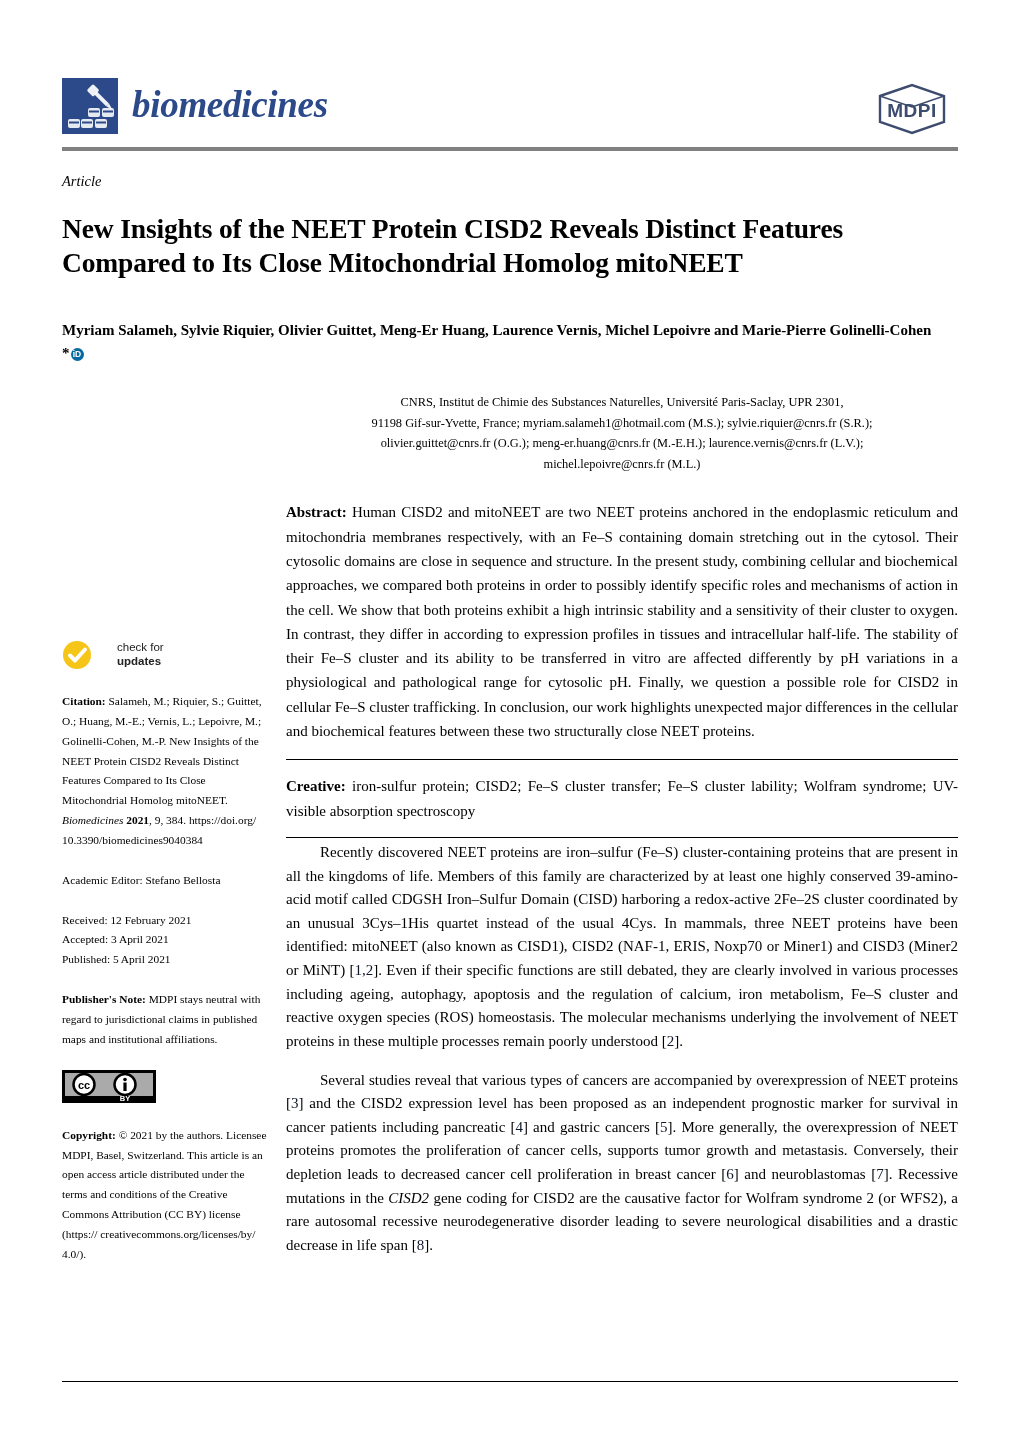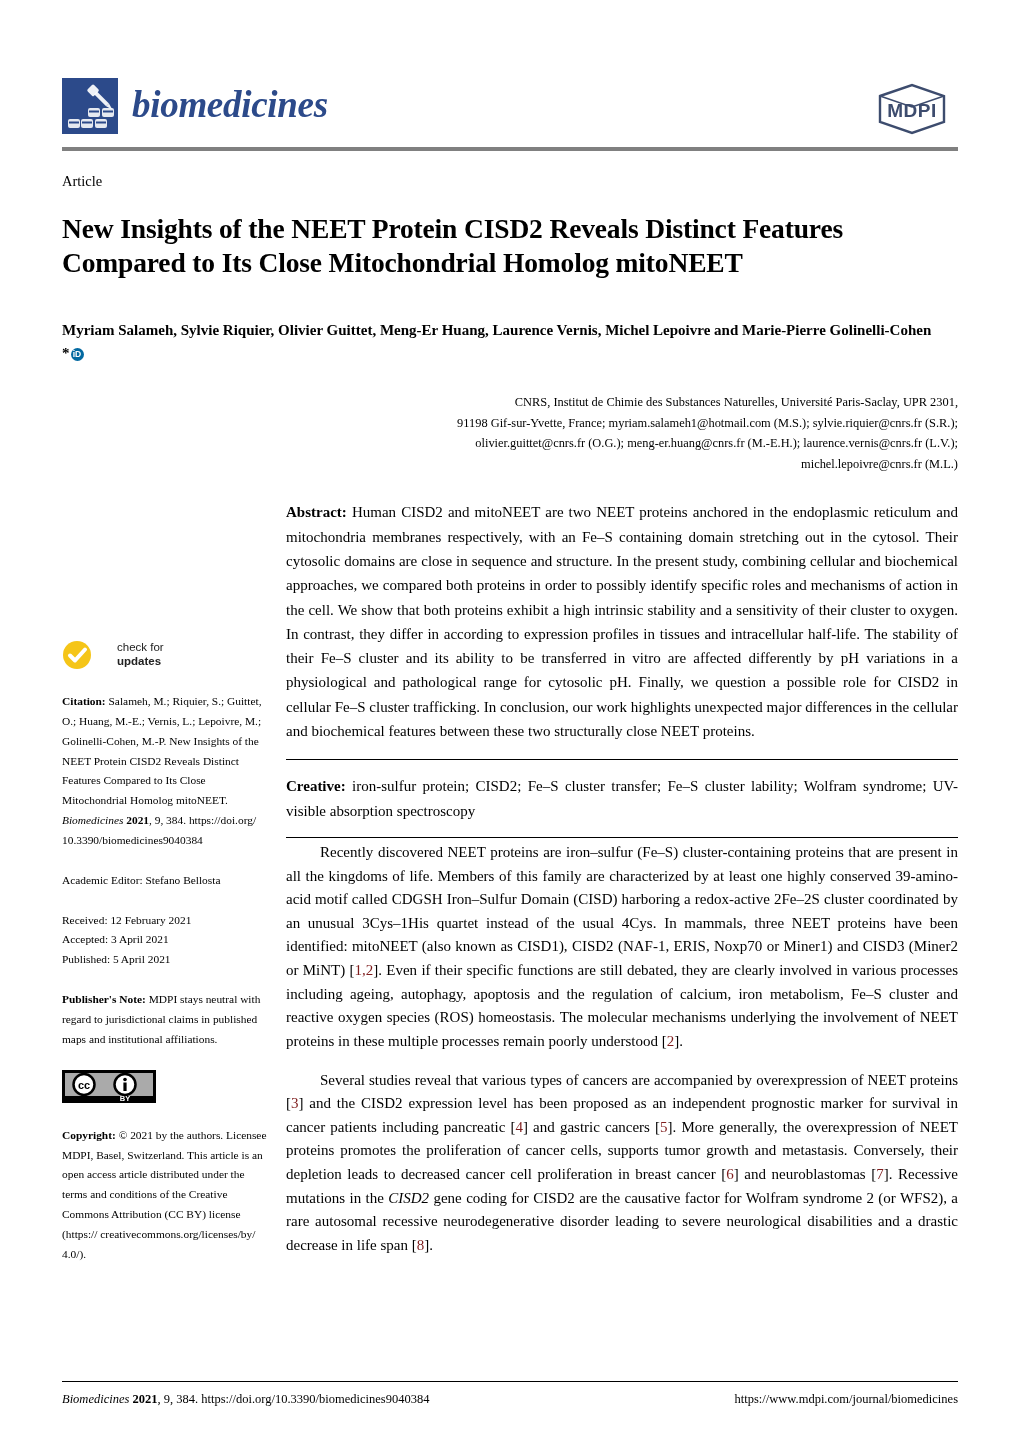--- a/index.html
+++ b/index.html
@@ -72,20 +72,21 @@
     width: 896px;
     height: 4px;
     background: #808080;
   }
 
   
   .article-kicker {
     position: absolute;
     left: 62px;
     top: 173px;
+    font-style: italic;
     font-size: 14.5px;
     color: #000;
   }
   .article-title {
     position: absolute;
     left: 62px;
     top: 194px;
     width: 880px;
     font-size: 27.5px;
     font-weight: bold;
@@ -122,21 +123,21 @@
   
   .col-right {
     position: absolute;
     left: 286px;
     top: 392px;
     width: 672px;
   }
   .affiliations {
     font-size: 12.4px;
     line-height: 1.66;
-    text-align: right;
+    text-align: center;
   }
   .affil-corr {
     margin-top: 1px;
     text-indent: -13px;
     padding-left: 13px;
   }
 
   .abstract {
     margin-top: 26px;
     font-size: 15px;
@@ -165,21 +166,21 @@
     font-size: 15.5px;
     font-weight: bold;
   }
   .body-par {
     margin-top: 3px;
     font-size: 15px;
     line-height: 1.575;
     text-align: justify;
     text-indent: 34px;
   }
-  .cite { color: #7f1d1d; }
+  .cite { color: #0f172a; }
   .ital { font-style: italic; }
 
   
   .col-left {
     position: absolute;
     left: 62px;
     top: 640px;
     width: 208px;
     font-size: 11.4px;
     line-height: 1.74;
@@ -362,18 +363,14 @@
     </div>
     <div class="rule-after-kw"></div>
 
 
     <p class="body-par"><span>Recently discovered NEET proteins are iron–sulfur (Fe–S) cluster-containing proteins that are present in all the kingdoms of life. Members of this family are characterized by at least one highly conserved 39-amino-acid motif called CDGSH Iron–Sulfur Domain (CISD) harboring a redox-active 2Fe–2S cluster coordinated by an unusual 3Cys–1His quartet instead of the usual 4Cys. In mammals, three NEET proteins have been identified: mitoNEET (also known as CISD1), CISD2 (NAF-1, ERIS, Noxp70 or Miner1) and CISD3 (Miner2 or MiNT) [</span><span class="cite">1,2</span><span>]. Even if their specific functions are still debated, they are clearly involved in various processes including ageing, autophagy, apoptosis and the regulation of calcium, iron metabolism, Fe–S cluster and reactive oxygen species (ROS) homeostasis. The molecular mechanisms underlying the involvement of NEET proteins in these multiple processes remain poorly understood [</span><span class="cite">2</span><span>].</span></p>
 
     <p class="body-par"><span>Several studies reveal that various types of cancers are accompanied by overexpression of NEET proteins [</span><span class="cite">3</span><span>] and the CISD2 expression level has been proposed as an independent prognostic marker for survival in cancer patients including pancreatic [</span><span class="cite">4</span><span>] and gastric cancers [</span><span class="cite">5</span><span>]. More generally, the overexpression of NEET proteins promotes the proliferation of cancer cells, supports tumor growth and metastasis. Conversely, their depletion leads to decreased cancer cell proliferation in breast cancer [</span><span class="cite">6</span><span>] and neuroblastomas [</span><span class="cite">7</span><span>]. Recessive mutations in the </span><span class="ital">CISD2</span><span> gene coding for CISD2 are the causative factor for Wolfram syndrome 2 (or WFS2), a rare autosomal recessive neurodegenerative disorder leading to severe neurological disabilities and a drastic decrease in life span [</span><span class="cite">8</span><span>].</span></p>
   </div>
 
   <div class="footer-rule"></div>
-  <div class="footer">
-    <div class="footer-left"><span class="ital">Biomedicines</span> <b>2021</b><span>, 9, 384. https://doi.org/10.3390/biomedicines9040384</span></div>
-    <div class="footer-right">https://www.mdpi.com/journal/biomedicines</div>
-  </div>
 
 </div>
 
 </body></html>

